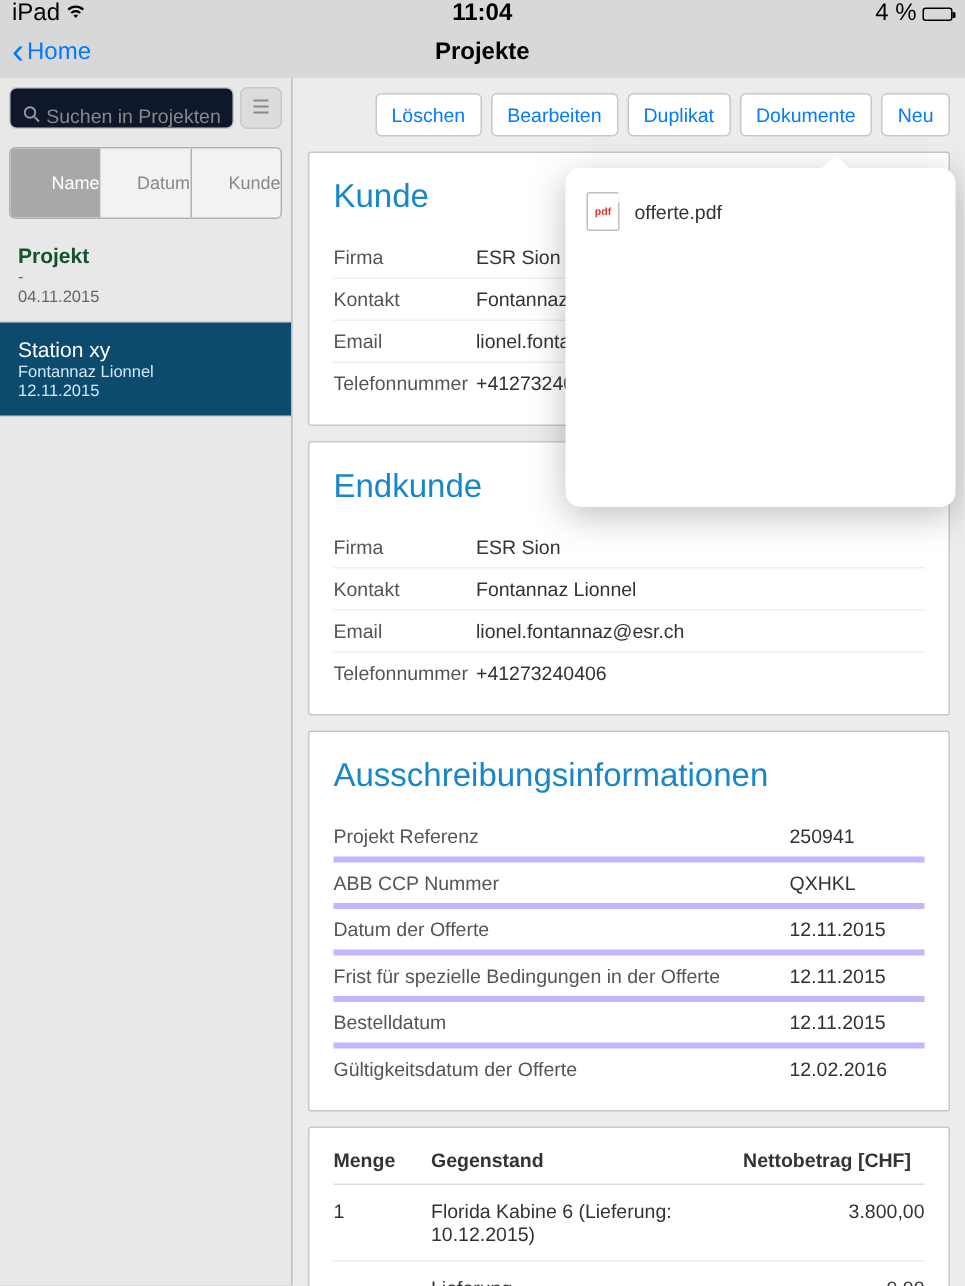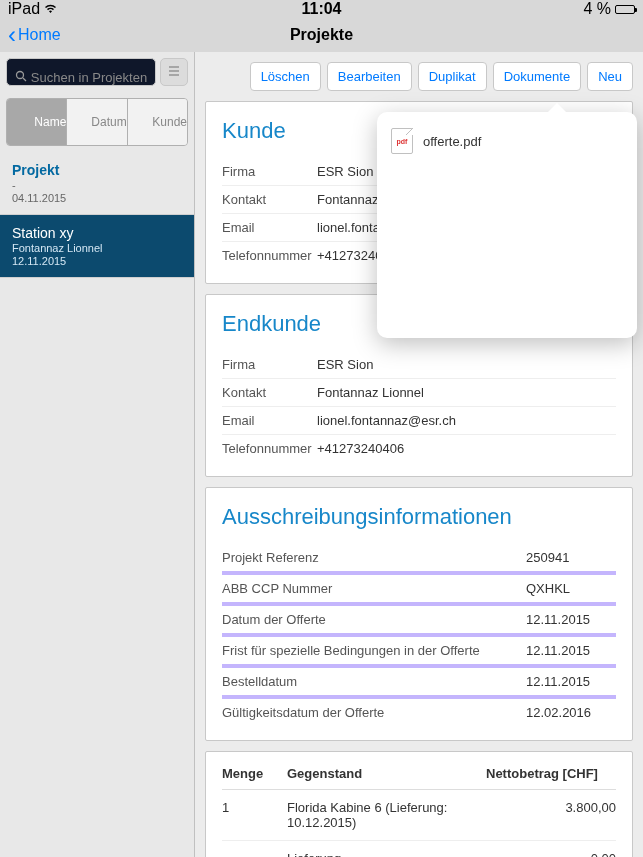--- a/index.html
+++ b/index.html
@@ -96,21 +96,21 @@
       cursor: pointer;
     }
     .seg-item:last-child { border-right: none; }
     .seg-item.active { background: #a8a8a8; color: #fff; }
 
     .proj-item {
       padding: 10px 12px;
       border-bottom: 1px solid #d0d0d0;
       cursor: pointer;
     }
-    .proj-item .title { font-size: 14px; font-weight: 600; color: #0369a1; }
+    .proj-item .title { font-size: 14px; font-weight: 600; color: #14532d; }
     .proj-item .sub { font-size: 11px; color: #666; margin-top: 1px; }
     .proj-item.selected { background: #0c4a6e; }
     .proj-item.selected .title { color: #fff; font-weight: 400; }
     .proj-item.selected .sub { color: #d4e7f4; }
 
     .main {
       flex: 1;
       background: #ececec;
       padding: 10px;
       overflow-y: auto;
@@ -164,21 +164,21 @@
     .items-header {
       display: flex;
       font-weight: 700;
       font-size: 13px;
       padding-bottom: 8px;
       border-bottom: 1px solid #ddd;
       color: #333;
     }
     .col-qty { width: 65px; }
     .col-desc { flex: 1; }
-    .col-amt { width: 130px; text-align: left; }
+    .col-amt { width: 130px; text-align: center; }
     .item-row {
       display: flex;
       padding: 10px 0;
       border-bottom: 1px solid #eee;
       font-size: 13px;
     }
     .item-row .col-amt { text-align: right; }
 
     .popover {
       position: absolute;

